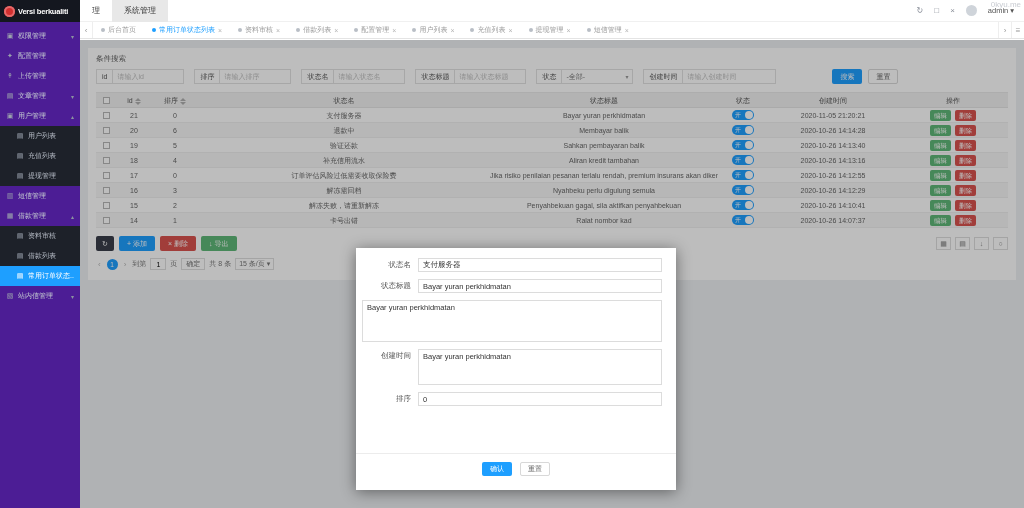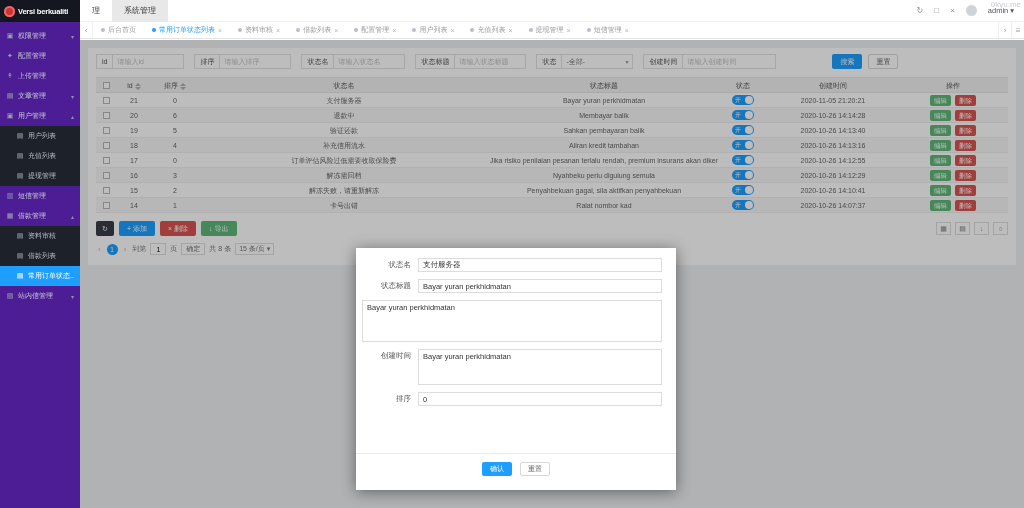--- a/index.html
+++ b/index.html
@@ -270,20 +270,21 @@
       <span>短信管理</span>
       <em class="x">×</em>
     </div>
   </div>
   <div class="tab-arrow right">›</div>
   <div class="tab-arrow right">≡</div>
 </div>
 
 <main class="content">
   <div class="card">
+    <div class="cond-label">条件搜索</div>
 
     <div class="filter-row">
       <div class="fgroup">
         <span class="flabel">id</span>
         <input class="finput" placeholder="请输入id" style="">
       </div>
       <div class="fgroup">
         <span class="flabel">排序</span>
         <input class="finput" placeholder="请输入排序" style="">
       </div>

